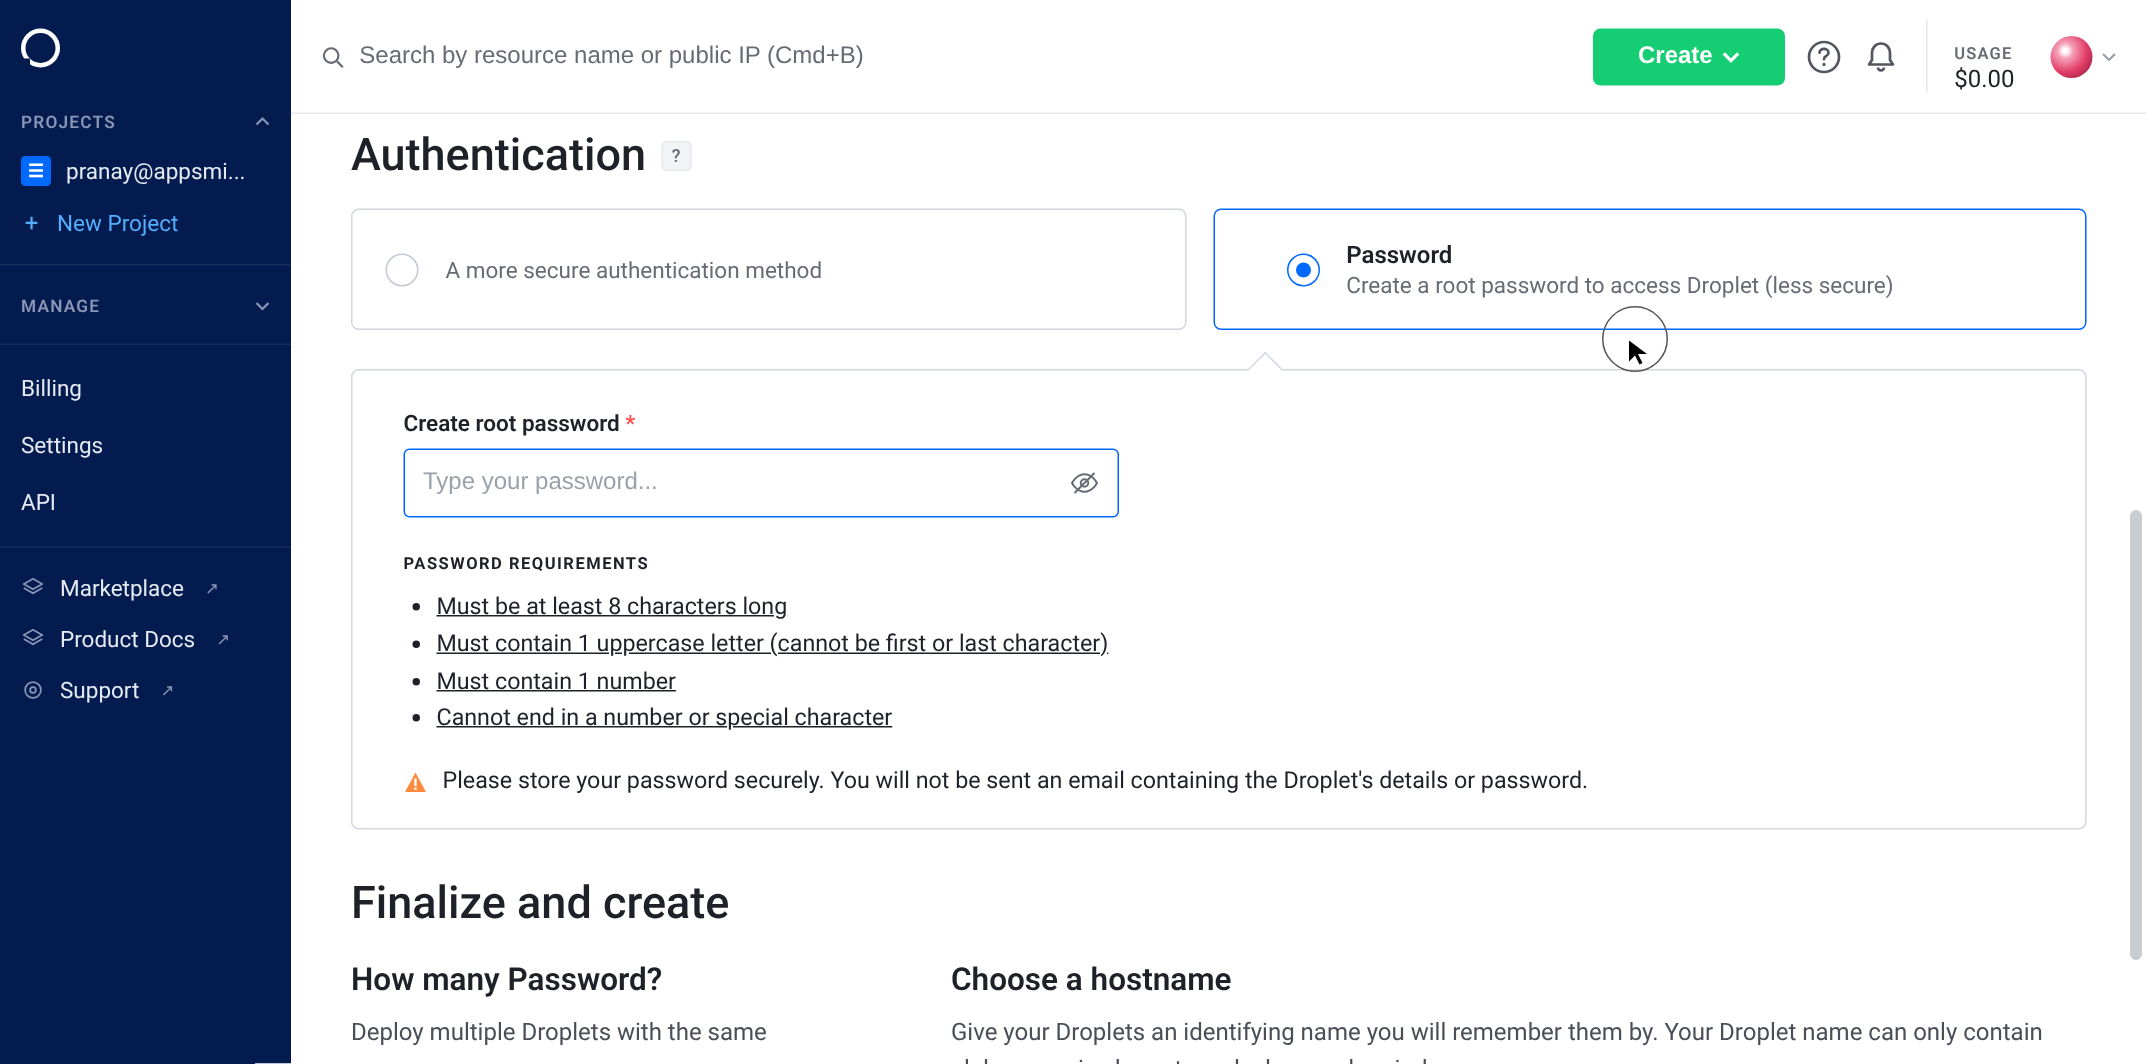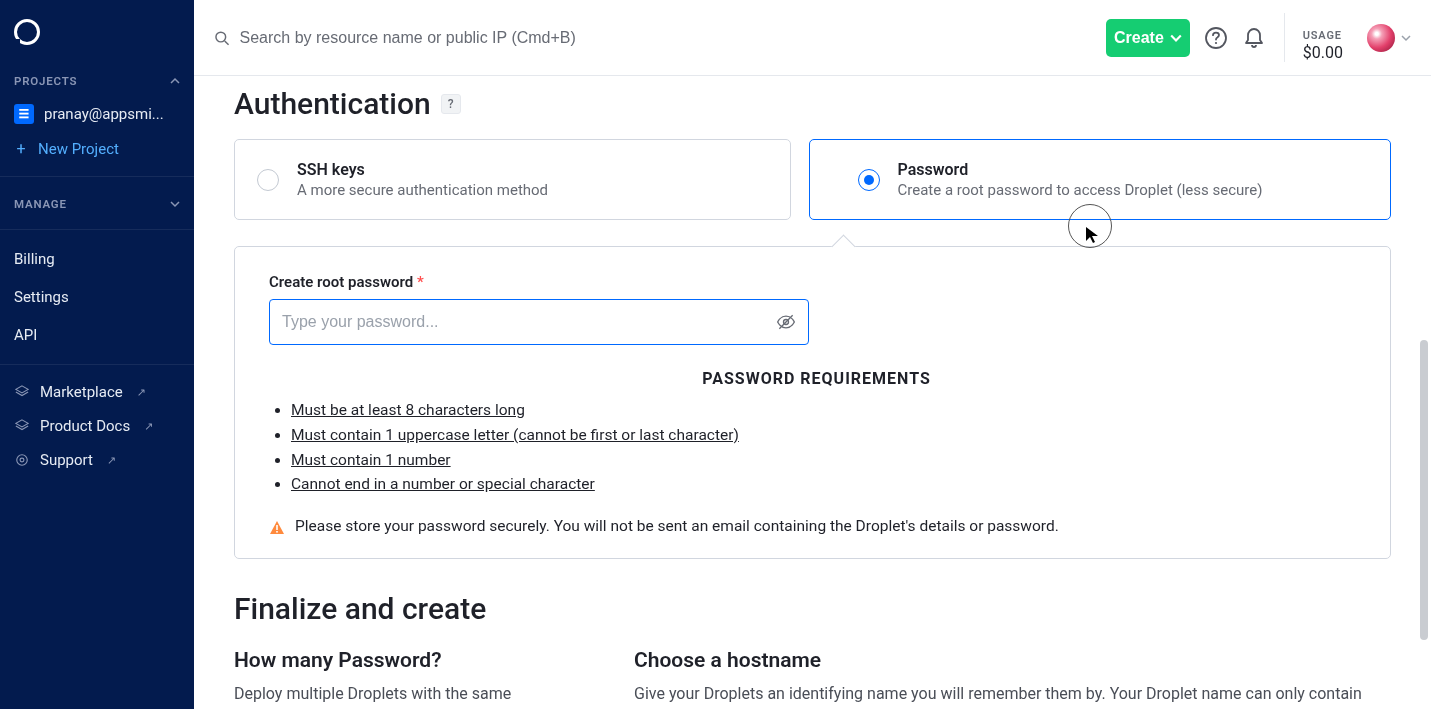--- a/index.html
+++ b/index.html
@@ -89,21 +89,21 @@
       gap: 14px;
     }
     .search-wrap { flex:1; display:flex; align-items:center; gap:10px; color:#676b74;}
     .search-icon { width:16px;height:16px; color:#676b74;}
     .search-input {
       border:none; outline:none; font-size:16px; width:100%; color:#1f2129;
     }
     .search-input::placeholder{color:#676b74;}
     .create-btn {
       background:#15cd72; color:#fff; border:none; border-radius:5px;
-      font-size:16px; font-weight:600; padding:10px 8px; display:flex; align-items:center; gap:6px;
+      font-size:16px; font-weight:600; padding:10px 30px; display:flex; align-items:center; gap:6px;
       cursor:pointer;
     }
     .create-btn svg{width:12px;height:12px;}
     .tb-icon { width:24px;height:24px;color:#53565f;cursor:pointer; }
     .usage-box { border-left:1px solid #e5e8ed; padding-left:18px; margin-left:4px; line-height:1.2;}
     .usage-label{font-size:11px;letter-spacing:0.8px;color:#676b74;font-weight:600;margin-top:16px;}
     .usage-val{font-size:16px;color:#1f2129;}
     .avatar-wrap{display:flex;align-items:center;gap:6px;cursor:pointer;margin-left:10px;}
     .avatar{width:28px;height:28px;border-radius:50%;background:radial-gradient(circle at 35% 35%, #fff 6%, #f5a1b8 20%, #e23f6a 55%, #9b1d3f 90%);}
     .avatar-chev{color:#9aa1ab;}
@@ -141,28 +141,28 @@
     }
     .pw-panel::before{
       content:""; position:absolute; top:-9px; left:600px;
       width:16px;height:16px;background:#fff;
       border-left:1px solid #d1d6df;border-top:1px solid #d1d6df;
       transform:rotate(45deg);
     }
     .field-label{font-weight:600;font-size:15px;margin-bottom:8px;display:block;}
     .req-star{color:#ff4f4f;}
     .pw-input-wrap{
-      width:540px; display:flex; align-items:center;
+      width:477px; display:flex; align-items:center;
       border:1.5px solid #0069ff; border-radius:4px; padding:0 12px; height:46px;
     }
     .pw-input{flex:1;border:none;outline:none;font-size:16px;}
     .pw-input::placeholder{color:#9aa1ab;}
     .eye-icon{width:20px;height:20px;color:#676b74;cursor:pointer;}
 
-    .req-head{font-size:16px;letter-spacing:1px;font-weight:700;color:#1f2129;margin:24px 0 10px 0;text-align:center;}
+    .req-head{font-size:11px;letter-spacing:1px;font-weight:700;color:#1f2129;margin:24px 0 10px 0;}
     .req-list{list-style:disc;padding-left:22px;color:#1f2129;font-size:15.5px;line-height:1.6;text-decoration:underline;}
     .warn-row{display:flex;gap:10px;align-items:flex-start;margin-top:20px;}
     .warn-ic{width:16px;height:16px;flex-shrink:0; margin-top:3px;}
     .warn-text{font-size:15.5px;color:#1f2129;}
 
     .h-finalize{font-size:30px;font-weight:500;margin-bottom:22px;}
     .final-row{display:flex;gap:40px;}
     .final-col{flex:1;}
     .final-sub{font-size:21px;font-weight:600;margin-bottom:10px;}
     .final-text{font-size:16px;color:#4a4e57;line-height:1.55;}
@@ -299,21 +299,20 @@
 
     <h1 class="h-auth">
       <span>Authentication</span>
       <span class="help-badge">?</span>
     </h1>
 
     <div class="auth-row">
       <div class="auth-card">
         <div class="radio"></div>
         <div>
-          <div class="auth-title">SSH keys</div>
           <div class="auth-sub">A more secure authentication method</div>
         </div>
       </div>
       <div class="auth-card selected">
         <div class="radio">
             <div class="dot"></div>
           </div>
         <div>
           <div class="auth-title">Password</div>
           <div class="auth-sub">Create a root password to access Droplet (less secure)</div>

